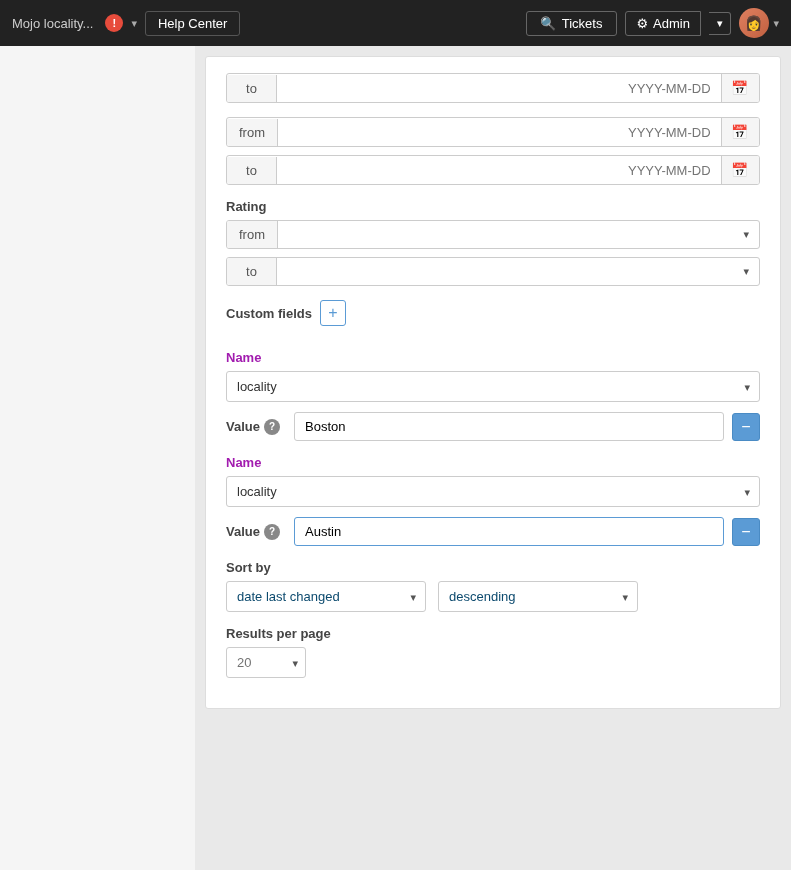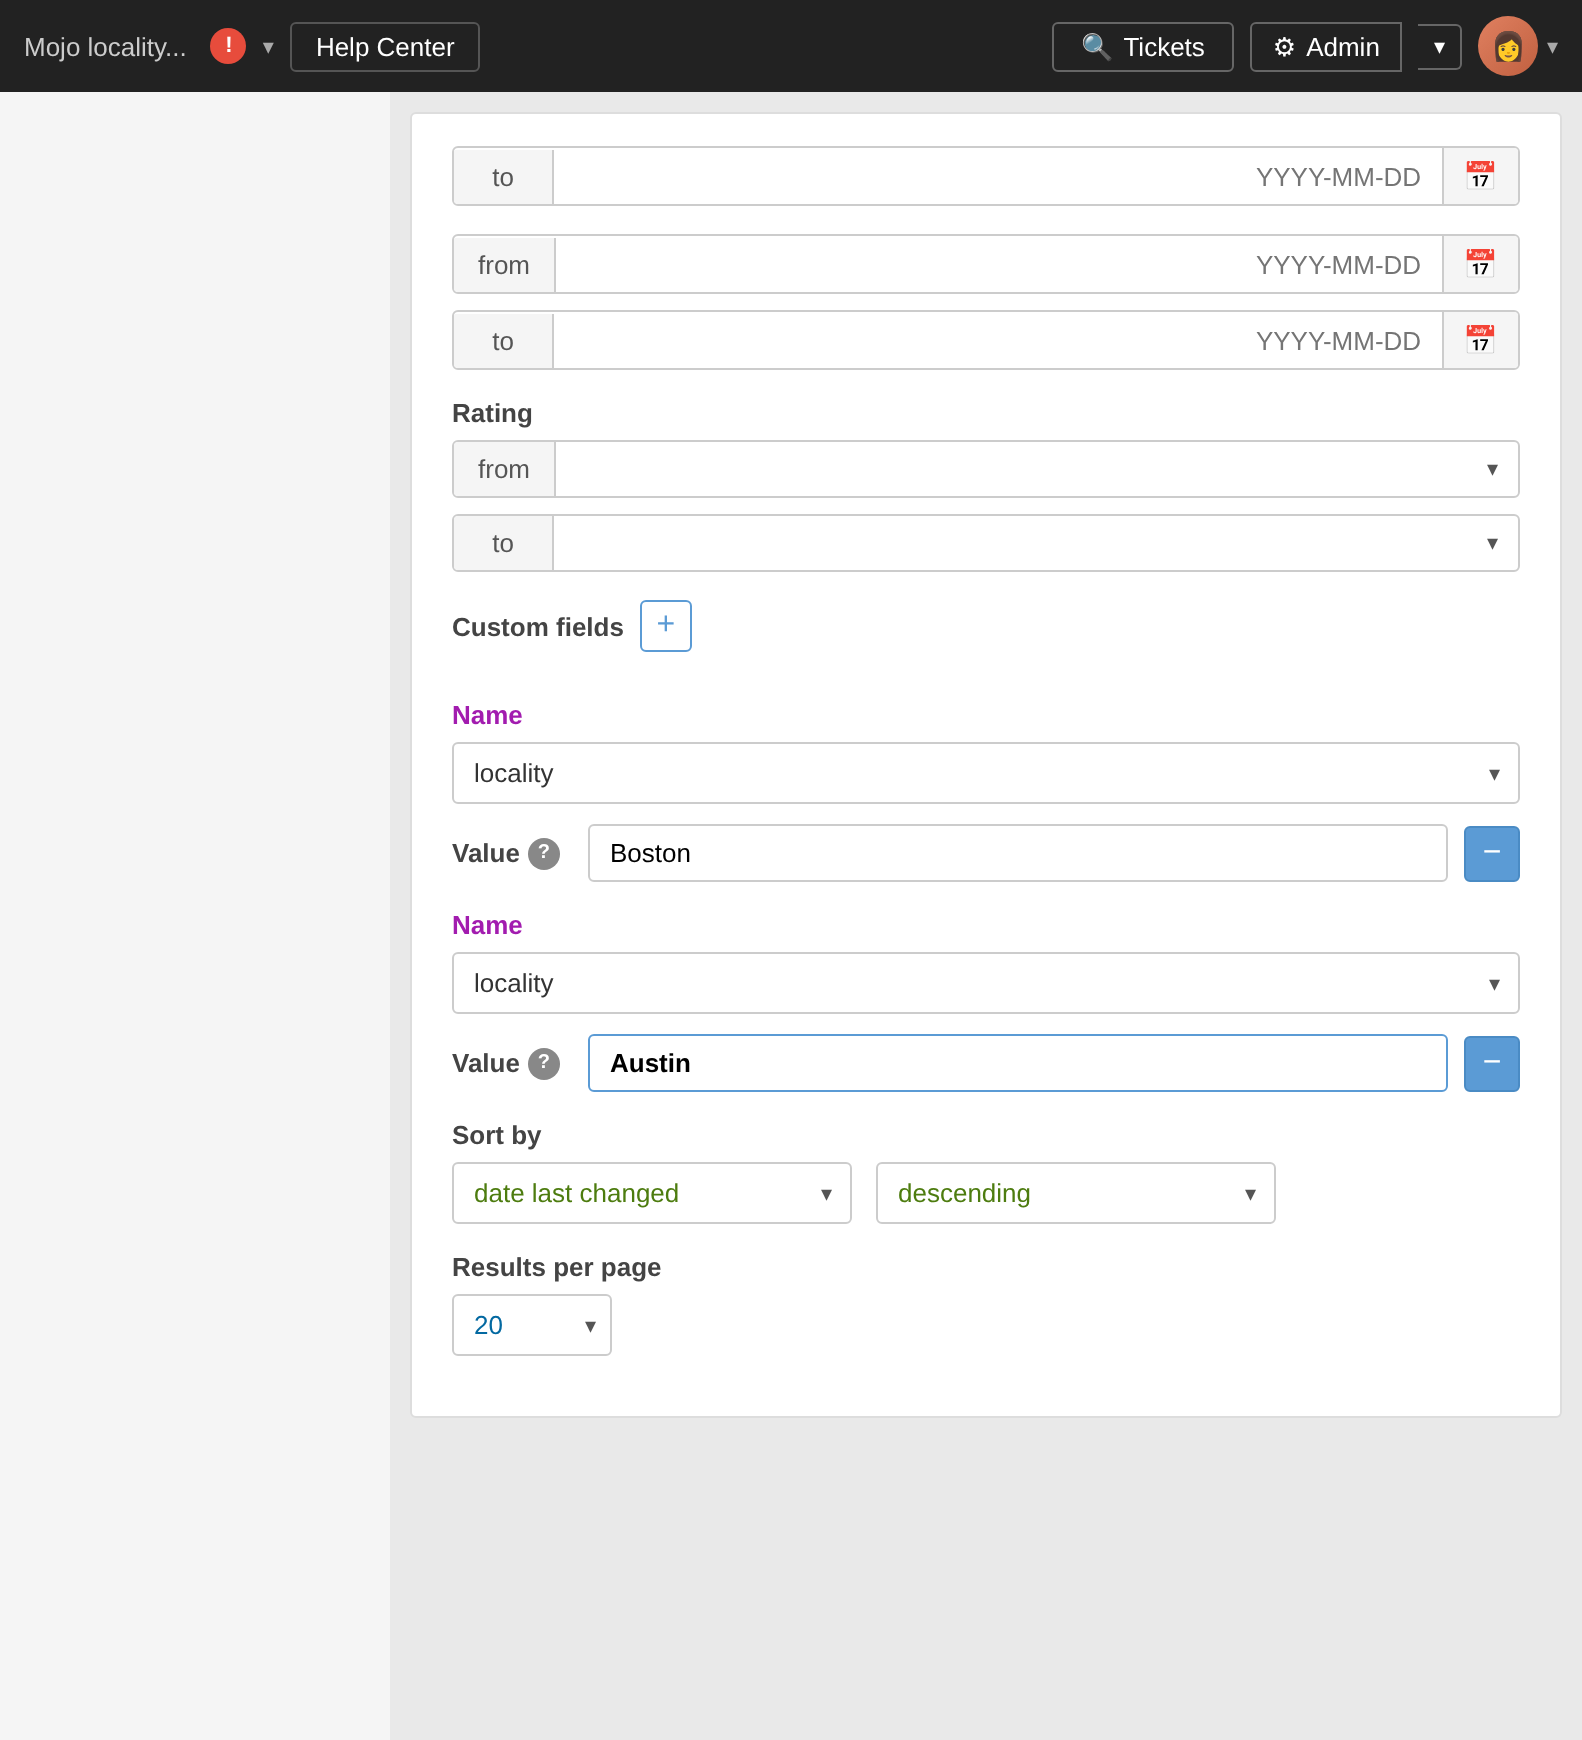--- a/index.html
+++ b/index.html
@@ -334,21 +334,21 @@
       margin-bottom: 14px;
     }
     .sort-select-wrap {
       position: relative;
     }
     .sort-select {
       border: 1px solid #ccc;
       border-radius: 3px;
       padding: 7px 28px 7px 10px;
       font-size: 13px;
-      color: #4d7c0f;
+      color: #0c4a6e;
       outline: none;
       appearance: none;
       -webkit-appearance: none;
       background: white;
       cursor: pointer;
       min-width: 200px;
     }
     .sort-select-wide {
       min-width: 200px;
     }
@@ -365,21 +365,21 @@
     
     .results-wrap {
       position: relative;
       display: inline-block;
     }
     .results-select {
       border: 1px solid #ccc;
       border-radius: 3px;
       padding: 7px 28px 7px 10px;
       font-size: 13px;
-      color: #0369a1;
+      color: #737373;
       outline: none;
       appearance: none;
       -webkit-appearance: none;
       background: white;
       cursor: pointer;
       min-width: 80px;
     }
     .results-caret {
       position: absolute;
       right: 8px;
@@ -493,21 +493,21 @@
           <select class="field-select">
             <option value="locality" selected="">locality</option>
           </select>
           <span class="field-select-caret">▾</span>
         </div>
         <div class="value-row">
           <span class="value-label">
             <span>Value</span>
             <span class="help-icon">?</span>
           </span>
-          <input class="value-input" type="text" value="Austin " style="border-color: rgb(91, 155, 213); font-weight: bold;">
+          <input class="value-input" type="text" value="Austin " style="border-color: rgb(91, 155, 213);">
           <button class="btn-remove">−</button>
         </div>
       </div>
 
       <div class="form-group">
         <span class="form-label">Sort by</span>
         <div class="sort-row">
           <div class="sort-select-wrap">
             <select class="sort-select">
               <option value="date last changed" selected="">date last changed</option>

